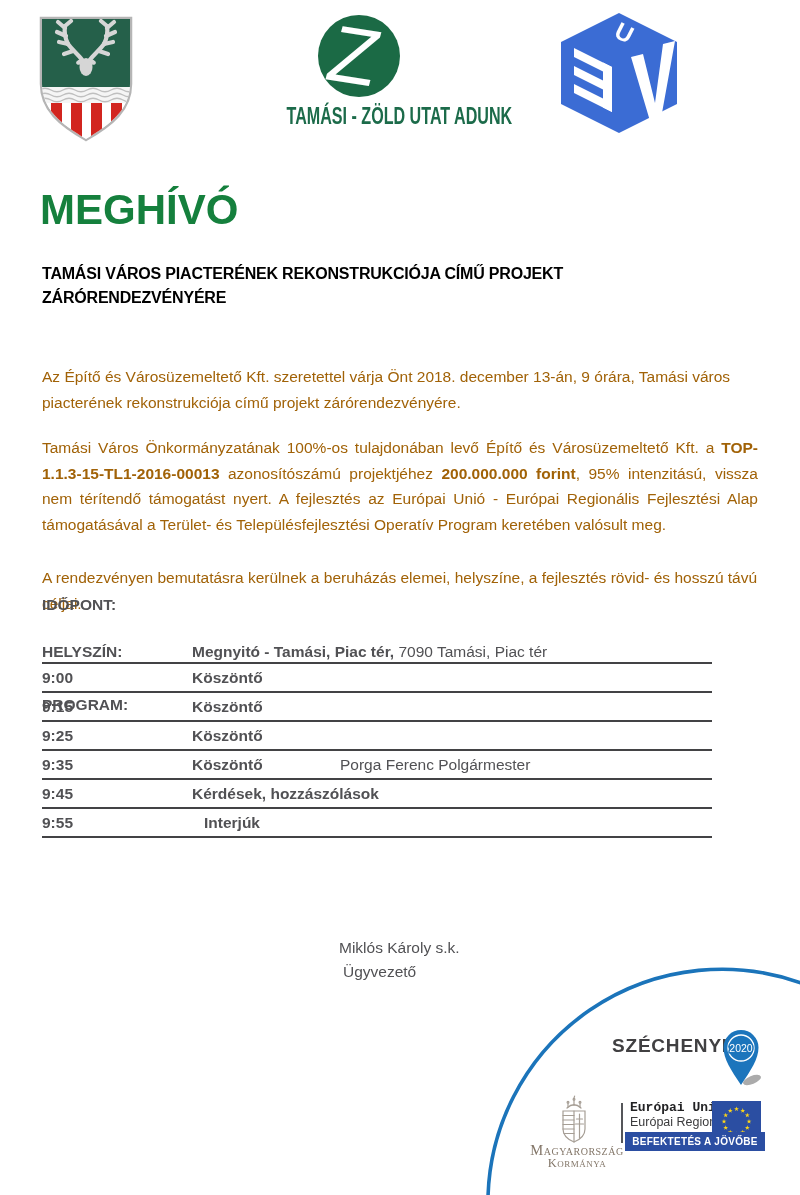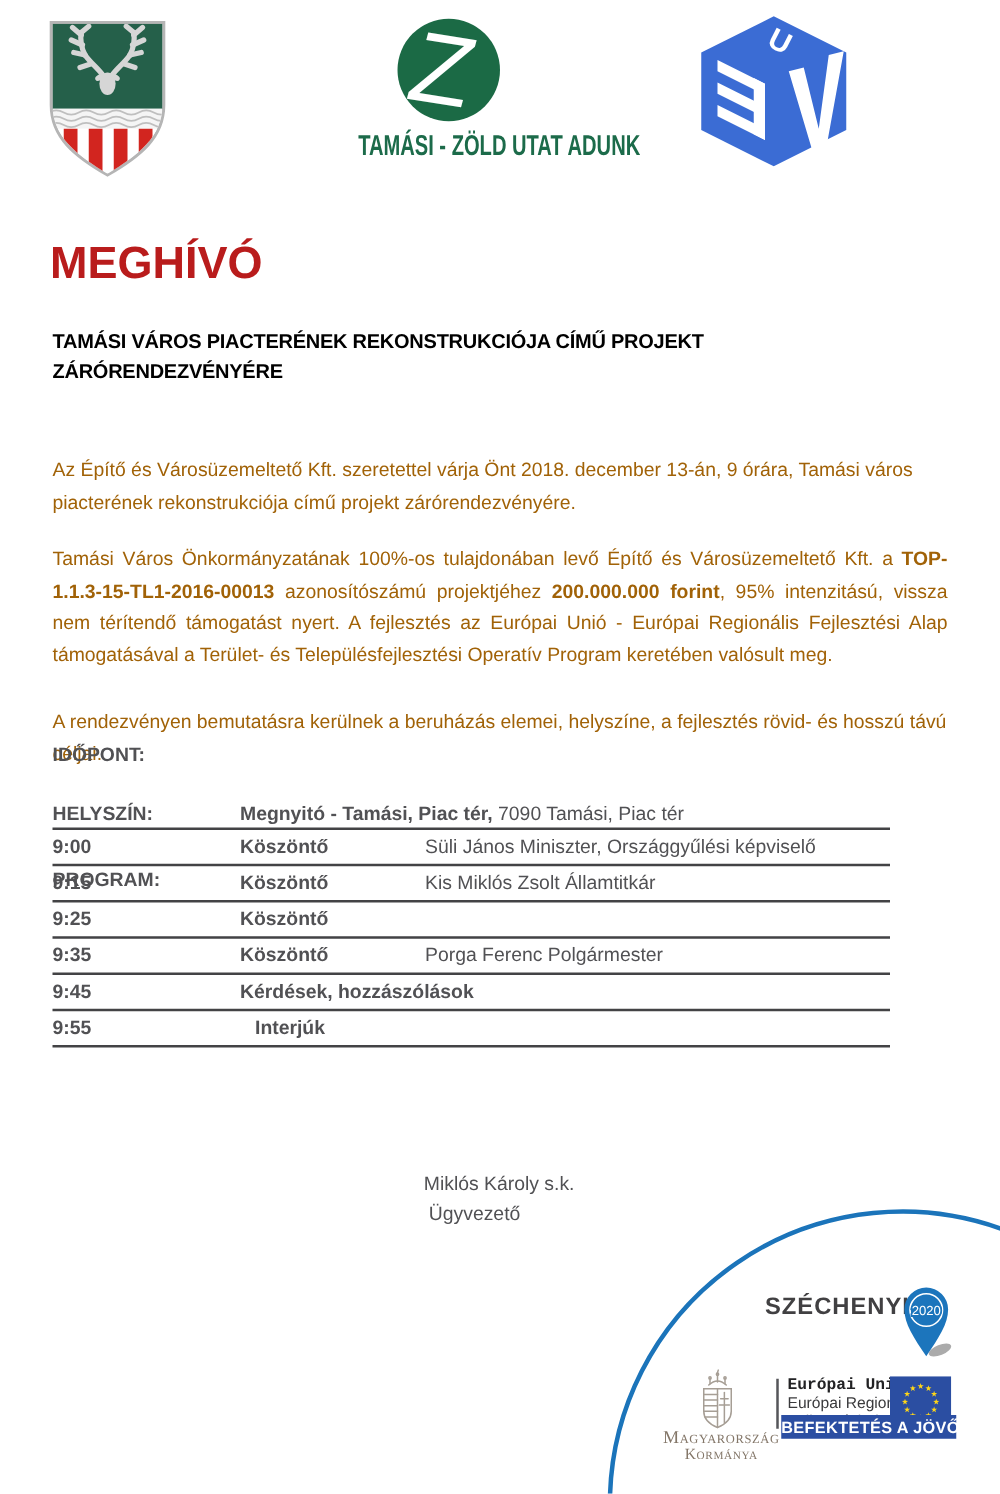--- a/index.html
+++ b/index.html
@@ -15,21 +15,21 @@
   #green-logo{left:315px;top:12px;}
   #green-caption{
     left:255px;top:103px;width:210px;text-align:center;white-space:nowrap;
     font-size:23px;font-weight:600;color:#1C6B4A;line-height:26px;
     transform:scaleX(0.70);transform-origin:center;
   }
   #ev-logo{left:556px;top:11px;}
 
   
   #doc-title{
-    left:40px;top:186px;font-size:36px;font-weight:700;color:#b91c1c;
+    left:40px;top:186px;font-size:42px;font-weight:700;color:#15803d;
     letter-spacing:0px;line-height:48px;
   }
   #doc-heading{
     left:42px;top:262px;width:600px;font-size:16px;font-weight:700;
     color:#000000;line-height:24px;letter-spacing:-0.2px;
   }
 
   
   .para{left:42px;width:716px;font-size:15.5px;line-height:25.5px;color:#a16207;margin-top:38px;}
   #para-intro{top:326px;}
@@ -74,21 +74,21 @@
     font-variant:small-caps;letter-spacing:0.5px;
   }
   #gov-label .l1{font-size:14.5px;line-height:13px;}
   #gov-label .l2{font-size:12.5px;line-height:13px;}
   #eu-divider{left:621px;top:1103px;width:2px;height:40px;background:#55565A;}
   #eu-text{left:630px;top:1100px;font-size:12.5px;line-height:15px;color:#3A3A3C;}
   #eu-text .l1{font-weight:700;font-size:13px;color:#222224;font-family:Liberation Mono, monospace;}
   #eu-flag{left:712px;top:1101px;}
   #eu-banner{
     left:625px;top:1132px;width:140px;height:19px;background:#2B4EA2;
-    color:#ffffff;font-size:13px;font-weight:700;text-align:center;
+    color:#ffffff;font-size:10px;font-weight:700;text-align:center;
     line-height:19px;letter-spacing:0.3px;white-space:nowrap;
   }
 </style>
 </head>
 <body>
 
 <div class="abs" id="crest-logo">
   <svg width="98" height="130" viewBox="0 0 98 130">
     <defs>
       <clipPath id="shieldClip">
@@ -177,26 +177,24 @@
 <div class="abs detail-row" id="row-venue">
   <span class="detail-label">HELYSZÍN:</span>
   <span><span class="b">Megnyitó - Tamási, Piac tér,</span><span> 7090 Tamási, Piac tér</span></span>
 </div>
 
 <div class="abs" id="program-label">PROGRAM:</div>
 <div class="abs" id="program-table">
   <div class="prog-row">
     <span class="prog-time">9:00</span>
     <span class="prog-title">Köszöntő</span>
-    <span class="prog-speaker">Süli János Miniszter, Országgyűlési képviselő</span>
   </div>
   <div class="prog-row">
     <span class="prog-time">9:15</span>
     <span class="prog-title">Köszöntő</span>
-    <span class="prog-speaker">Kis Miklós Zsolt Államtitkár</span>
   </div>
   <div class="prog-row">
     <span class="prog-time">9:25</span>
     <span class="prog-title">Köszöntő</span>
   </div>
   <div class="prog-row">
     <span class="prog-time">9:35</span>
     <span class="prog-title">Köszöntő</span>
     <span class="prog-speaker">Porga Ferenc Polgármester</span>
   </div>

